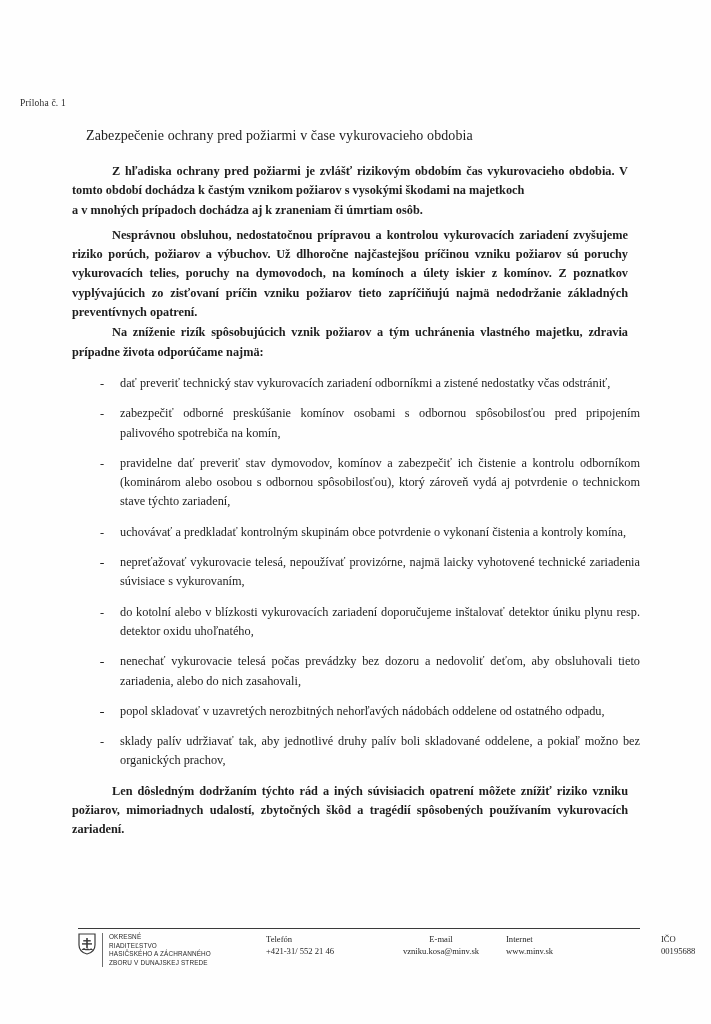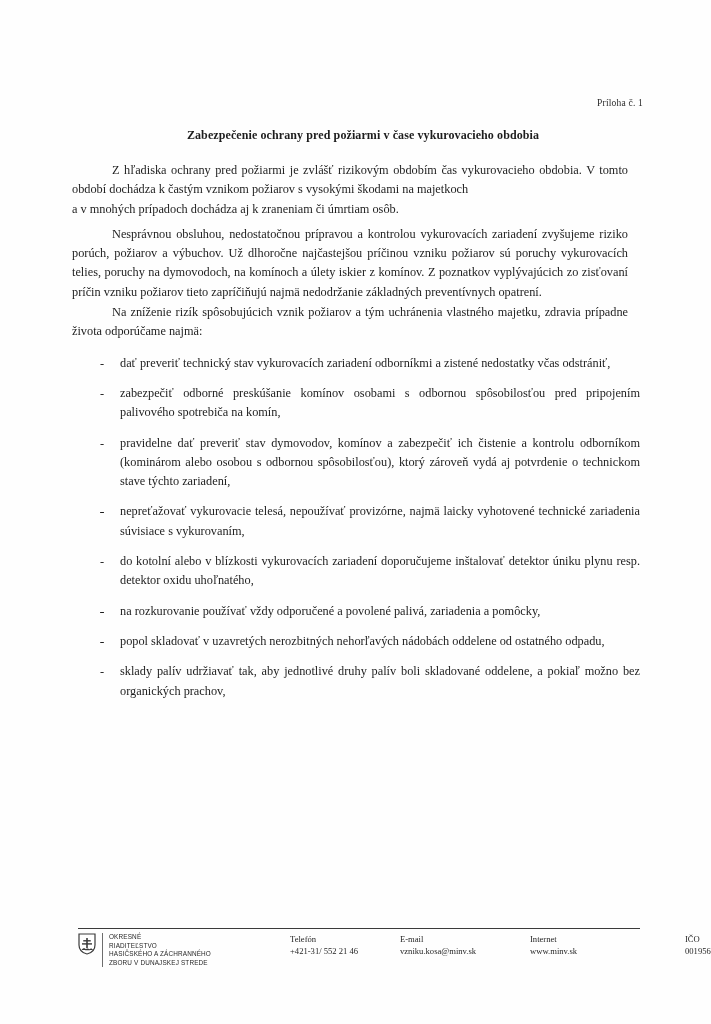--- a/index.html
+++ b/index.html
@@ -24,51 +24,51 @@
     background: #fefefe;
     box-sizing: border-box;
     padding: 0;
   }
 
   
   .doc-ref {
     position: absolute;
     left: 0; right: 0;
     top: 98px;
-    text-align: right;
     padding-right: 68px;
     font-size: 9.5px;
     color: #2a2a2a;
     letter-spacing: .2px;
+    padding-left: 20px;
   }
 
   
   .content {
     position: absolute;
     left: 72px;
     top: 128px;
     width: 568px;
   }
 
   .doc-title {
-    font-size: 12px;
-    font-weight: bold;
-    text-align: center;
+    font-size: 14px;
+    font-weight: normal;
     margin: 0 0 18px 0;
     letter-spacing: .1px;
     padding-left: 14px;
   }
 
   p.para {
     margin: 0 12px 1px 0;
     font-size: 12.3px;
     line-height: 19.3px;
     text-align: justify;
     text-indent: 40px;
     hyphens: none;
+    font-weight: bold;
   }
   p.para.noindent {
     text-indent: 0;
   }
   p.para.tight {
     margin-bottom: 0;
   }
 
   .para-block {
     margin-bottom: 6px;
@@ -136,22 +136,22 @@
   }
   .org-lines div {
     white-space: nowrap;
   }
   .footer-col {
     flex: 0 0 auto;
     font-family: "Liberation Serif", "DejaVu Serif", serif;
     font-size: 8.6px;
     line-height: 12.2px;
   }
-  .footer-col.c-tel   { width: 110px; margin-left: 24px; }
-  .footer-col.c-mail  { width: 130px; }
+  .footer-col.c-tel   { width: 110px; }
+  .footer-col.c-mail  { width: 130px; text-align: center; }
   .footer-col.c-web   { width: 110px; }
   .footer-col.c-ico   { width: 80px; margin-left: 45px; }
   .footer-col .f-label { white-space: nowrap; }
   .footer-col .f-value { white-space: nowrap; }
 </style>
 </head>
 <body>
 
 <div class="page">
 
@@ -178,55 +178,57 @@
       <li>
         <span class="dash">-</span>
         <span>zabezpečiť odborné preskúšanie komínov osobami s odbornou spôsobilosťou pred pripojením palivového spotrebiča na komín,</span>
       </li>
       <li>
         <span class="dash">-</span>
         <span>pravidelne dať preveriť stav dymovodov, komínov a zabezpečiť ich čistenie a kontrolu odborníkom (kominárom alebo osobou s odbornou spôsobilosťou), ktorý zároveň vydá aj potvrdenie o technickom stave týchto zariadení,</span>
       </li>
       <li>
         <span class="dash">-</span>
+        <span>uchovávať a predkladať kontrolným skupinám obce potvrdenie o vykonaní čistenia a kontroly komína,</span>
       </li>
       <li>
         <span class="dash">-</span>
       </li>
       <li>
         <span class="dash">-</span>
         <span>nepreťažovať vykurovacie telesá, nepoužívať provizórne, najmä laicky vyhotovené technické zariadenia súvisiace s vykurovaním,</span>
       </li>
       <li>
         <span class="dash">-</span>
         <span>do kotolní alebo v blízkosti  vykurovacích zariadení doporučujeme inštalovať detektor úniku plynu resp. detektor oxidu uhoľnatého,</span>
       </li>
       <li>
         <span class="dash">-</span>
       </li>
       <li>
         <span class="dash">-</span>
-      </li>
-      <li>
-        <span class="dash">-</span>
-        <span>na rozkurovanie používať vždy odporučené a povolené palivá, zariadenia a pomôcky,</span>
+        <span>nenechať vykurovacie telesá počas prevádzky bez dozoru a nedovoliť deťom, aby obsluhovali tieto zariadenia, alebo do nich zasahovali,</span>
+      </li>
+      <li>
+        <span class="dash">-</span>
       </li>
       <li>
         <span class="dash">-</span>
       </li>
       <li>
         <span class="dash">-</span>
         <span>popol skladovať v uzavretých nerozbitných nehorľavých nádobách oddelene od ostatného odpadu,</span>
       </li>
       <li>
         <span class="dash">-</span>
         <span>sklady palív udržiavať tak, aby jednotlivé druhy palív boli skladované oddelene, a pokiaľ možno bez organických prachov,</span>
       </li>
     </ul>
 
+    <p class="para closing">Len dôsledným dodržaním týchto rád a iných súvisiacich opatrení môžete znížiť riziko vzniku požiarov,  mimoriadnych udalostí, zbytočných škôd a tragédií spôsobených používaním vykurovacích zariadení.</p>
 
   </div>
 
   <div class="footer">
 
     <div class="footer-org">
       <span class="emblem">
         <svg viewBox="0 0 36 44" width="18" height="22" aria-hidden="true">
           <path d="M2 2 H34 V24 C34 34 26 40 18 42 C10 40 2 34 2 24 Z" fill="#ffffff" stroke="#3a3a3a" stroke-width="2.4"></path>
           <rect x="16.4" y="10" width="3.2" height="20" fill="#3a3a3a"></rect>

